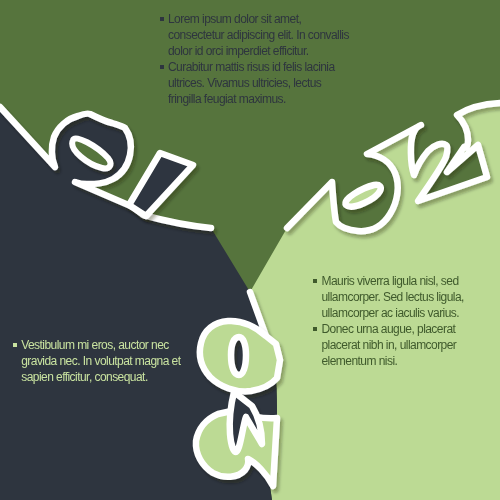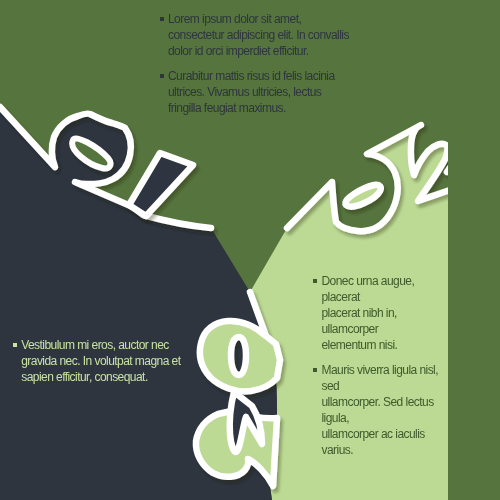--- a/index.html
+++ b/index.html
@@ -1,22 +1,22 @@
 <!DOCTYPE html>
 <html><head>
 <meta charset="utf-8">
 <title>Infographic three step layout</title>
 <style>
 html,body{margin:0;padding:0;background:#56743D;}
 body{width:500px;height:500px;overflow:hidden;font-family:"Liberation Sans",sans-serif;}
-#stage{position:relative;width:448px;height:500px;background:#56743D;overflow:hidden;}
+#stage{position:relative;width:500px;height:500px;background:#56743D;overflow:hidden;}
 svg.art{position:absolute;left:0;top:0;}
 .tblock{position:absolute;}
 .bul{position:relative;padding-left:8.5px;}
-.bul + .bul{margin-top:9px;}
+.bul + .bul{}
 .sq{position:absolute;left:0;top:5.5px;width:4px;height:4px;display:block;background:currentColor;}
 .bul span{display:block;font-size:12px;line-height:16px;letter-spacing:-0.55px;white-space:pre-line;}
 </style>
 </head>
 <body>
 
 <div id="stage">
 <svg class="art" width="500" height="500" viewBox="0 0 500 500">
   <defs>
     <filter id="gsh" x="-20%" y="-20%" width="150%" height="150%">
@@ -98,29 +98,29 @@
   <div class="bul">
         <i class="sq"></i>
         <span>Curabitur mattis risus id felis lacinia
 ultrices. Vivamus ultricies, lectus
 fringilla feugiat maximus.</span>
       </div>
 </div>
 <div class="tblock" style="left:313px;top:273px;color:#3F5A2C">
   <div class="bul">
         <i class="sq"></i>
+        <span>Mauris viverra ligula nisl, sed
+ullamcorper. Sed lectus ligula,
+ullamcorper ac iaculis varius.</span>
+      </div>
+  <div class="bul">
+        <i class="sq"></i>
         <span>Donec urna augue, placerat
 placerat nibh in, ullamcorper
 elementum nisi.</span>
-      </div>
-  <div class="bul">
-        <i class="sq"></i>
-        <span>Mauris viverra ligula nisl, sed
-ullamcorper. Sed lectus ligula,
-ullamcorper ac iaculis varius.</span>
       </div>
 </div>
 <div class="tblock" style="left:12.7px;top:337px;color:#C9E3A0">
   <div class="bul">
         <i class="sq"></i>
         <span>Vestibulum mi eros, auctor nec
 gravida nec. In volutpat magna et
 sapien efficitur, consequat.</span>
       </div>
 </div>

